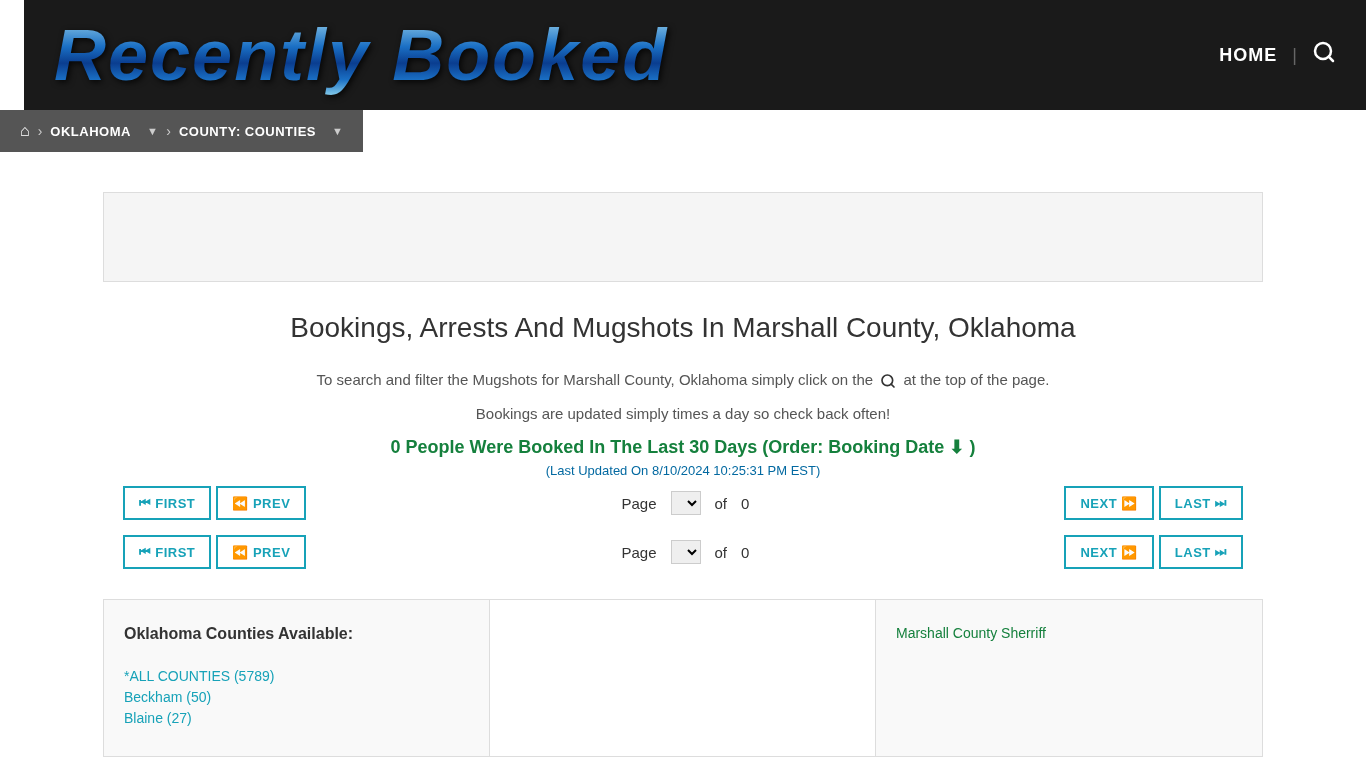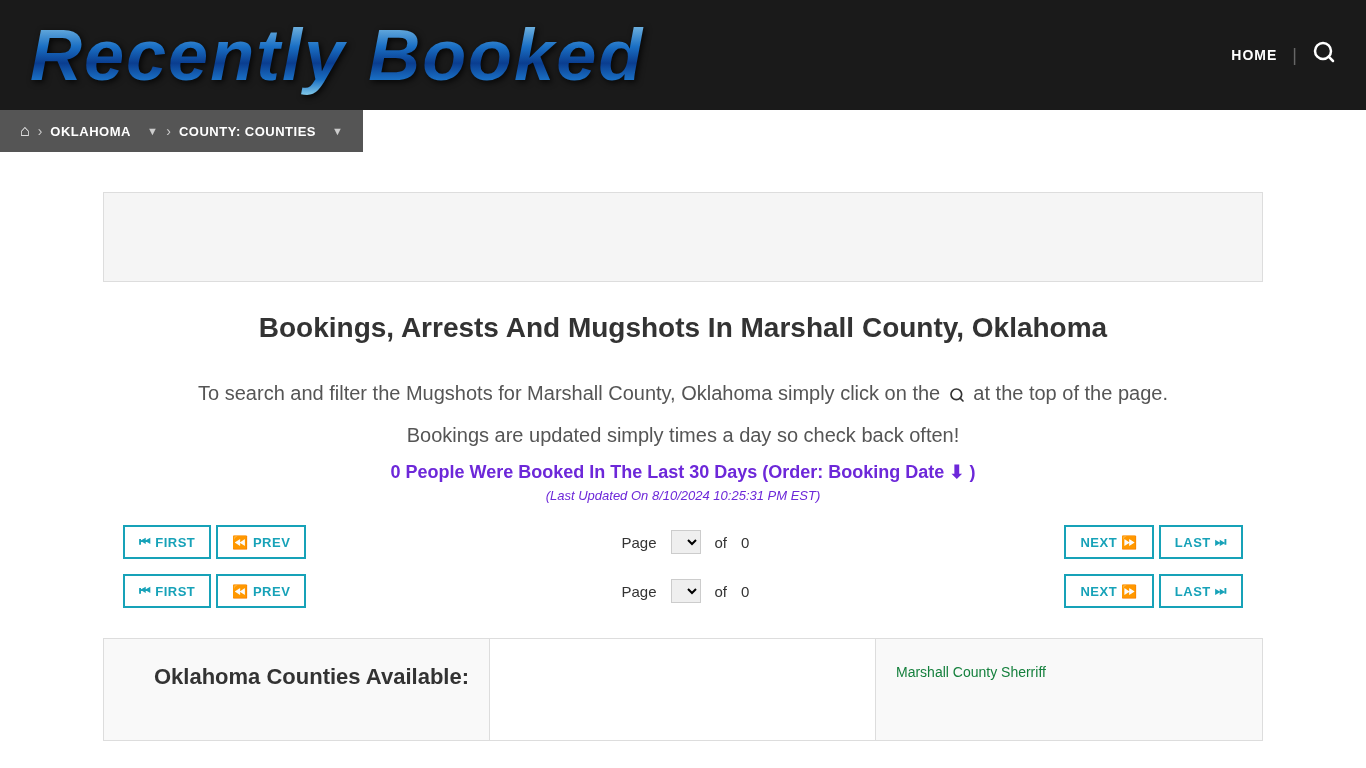--- a/index.html
+++ b/index.html
@@ -6,20 +6,21 @@
     body { font-family: Arial, sans-serif; background: #fff; color: #333; }
 
     
     .header {
       background: #1a1a1a;
       padding: 10px 30px;
       display: flex;
       align-items: center;
       justify-content: space-between;
       min-height: 110px;
+      margin-left: 24px;
     }
     .logo-text {
       font-size: 72px;
       font-weight: 900;
       font-style: italic;
       font-family: Impact, Arial Black, sans-serif;
       background: linear-gradient(to bottom, #a0d8ef 0%, #1a6fc4 40%, #0a3d8f 60%, #1a6fc4 80%, #87ceeb 100%);
       -webkit-background-clip: text;
       -webkit-text-fill-color: transparent;
       background-clip: text;
@@ -28,21 +29,21 @@
       letter-spacing: 2px;
     }
     .header-nav {
       display: flex;
       align-items: center;
       gap: 15px;
     }
     .header-nav a {
       color: #fff;
       text-decoration: none;
-      font-size: 14px;
+      font-size: 18px;
       font-weight: bold;
       letter-spacing: 1px;
     }
     .nav-divider {
       color: #666;
       font-size: 18px;
     }
     .search-icon-btn {
       background: none;
       border: none;
@@ -97,47 +98,46 @@
       margin-bottom: 30px;
       display: flex;
       align-items: center;
       justify-content: center;
       border: 1px solid #ddd;
     }
 
     .page-title {
       text-align: center;
       font-size: 28px;
-      font-weight: bold;
+      font-weight: normal;
       color: #333;
-      margin-bottom: 33px;
+      margin-bottom: 24px;
     }
 
     .page-description {
       text-align: center;
-      font-size: 20px;
+      font-size: 15px;
       color: #555;
       margin-bottom: 10px;
       line-height: 1.6;
     }
 
     .booking-count {
       text-align: center;
       font-size: 18px;
       font-weight: bold;
-      color: #6d28d9;
+      color: #15803d;
       margin-bottom: 5px;
     }
 
     .last-updated {
       text-align: center;
       font-size: 13px;
-      color: #6d28d9;
-      font-style: italic;
-      margin-bottom: 22px;
+      color: #0369a1;
+      margin-bottom: 8px;
     }
 
     
     .pagination-row {
       display: flex;
       align-items: center;
       justify-content: space-between;
       margin-bottom: 15px;
       padding: 0 20px;
     }
@@ -179,25 +179,24 @@
       border: 1px solid #ddd;
     }
     .bottom-section {
       padding: 25px 20px;
       border-right: 1px solid #ddd;
     }
     .bottom-section:last-child {
       border-right: none;
     }
     .bottom-section-title {
-      font-size: 22px;
+      font-size: 16px;
       font-weight: bold;
       color: #333;
       margin-bottom: 25px;
-      text-align: right;
     }
     .county-link {
       display: block;
       color: #17a2b8;
       text-decoration: none;
       font-size: 14px;
       margin-bottom: 5px;
     }
     .county-info-link {
       display: block;
@@ -319,20 +318,25 @@
         <span>LAST</span>
         <span>⏭</span>
       </button>
     </div>
   </div>
 
   <div class="bottom-sections">
 
     <div class="bottom-section" style="background:#f9f9f9;">
       <div class="bottom-section-title">Oklahoma Counties Available:</div>
+      <div id="counties-list">
+          <a class="county-link" href="#">*ALL COUNTIES (5789)</a>
+          <a class="county-link" href="#">Beckham (50)</a>
+          <a class="county-link" href="#">Blaine (27)</a>
+        </div>
     </div>
 
     <div class="bottom-section" style="background:#fff;">
     </div>
 
     <div class="bottom-section" style="background:#f9f9f9;">
       <a class="county-info-link" href="#">Marshall County Sherriff</a>
     </div>
   </div>
 

